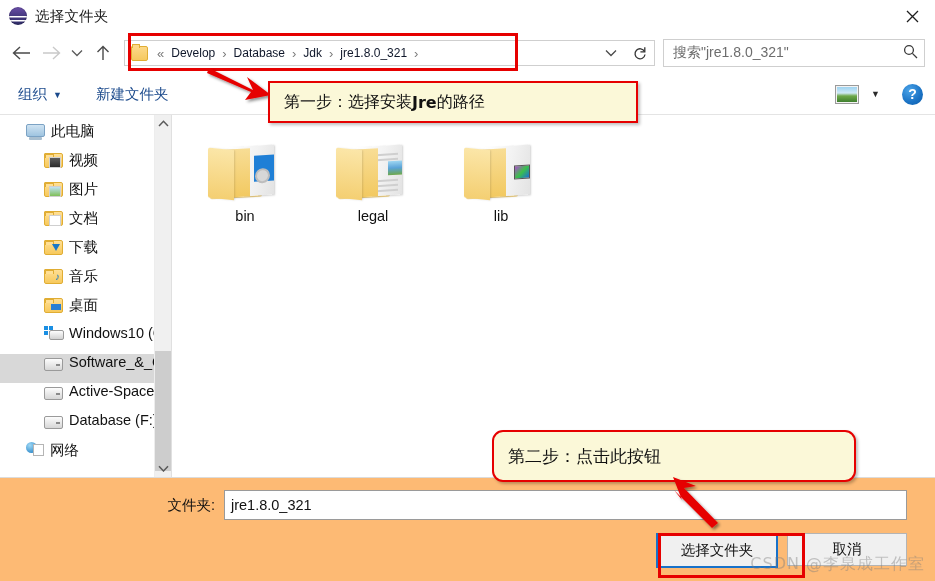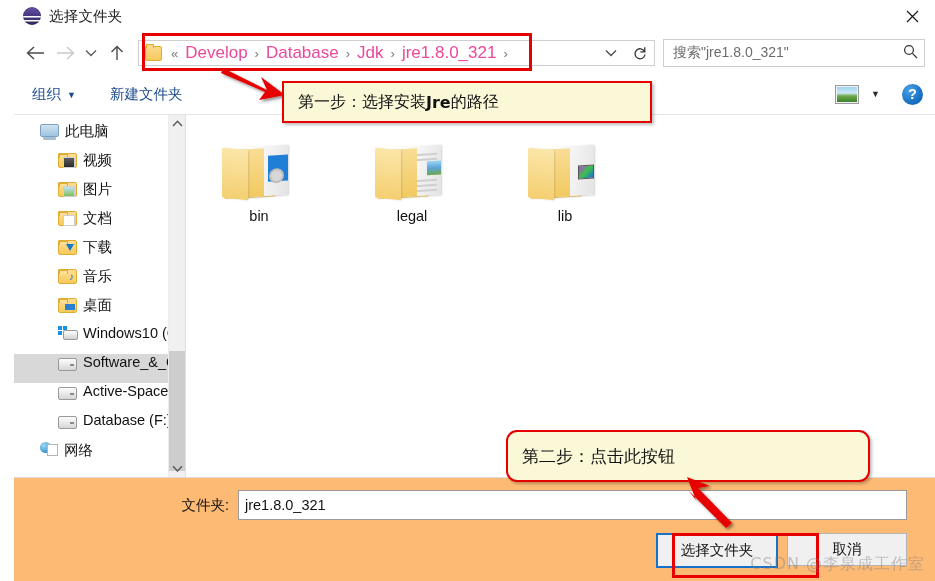--- a/index.html
+++ b/index.html
@@ -7,21 +7,21 @@
     width:935px;height:581px;
     background:#ffffff;
     font-family:"Liberation Sans","DejaVu Sans",sans-serif;
     overflow:hidden;
     position:relative;
     -webkit-font-smoothing:antialiased;
   }
   .win{
     position:absolute;inset:0;
     background:#ffffff;
-    display:flex;flex-direction:column;margin-left:14px;
+    display:flex;flex-direction:column;
   }
 
   
   .titlebar{
     height:32px;flex:0 0 32px;
     background:#ffffff;
     display:flex;align-items:center;
     position:relative;
   }
   .app-icon{
@@ -80,21 +80,21 @@
     background:linear-gradient(180deg,#fcd888 0%,#f6c95f 100%);
     border:1px solid #e0ad33;
     border-radius:1px 2px 2px 2px;
     position:relative;
   }
   .crumb-folder:before{
     content:"";position:absolute;left:0;top:-3px;width:6px;height:3px;
     background:#fcd888;border:1px solid #e0ad33;border-bottom:none;border-radius:1px 1px 0 0;
   }
   .crumb{
-    font-size:17px;color:#ec4899;white-space:nowrap;padding:0 2px;
+    font-size:12px;color:#0f172a;white-space:nowrap;padding:0 2px;
   }
   .sep{
     color:#7a7a7a;font-size:13px;padding:0 5px;user-select:none;white-space:nowrap;
   }
   .addr-chevron{
     flex:0 0 30px;border:1px solid #cfcfcf;border-left:none;border-right:none;
     background:#fff;display:flex;align-items:center;justify-content:center;color:#4a4a4a;
   }
   .addr-refresh{
     flex:0 0 28px;border:1px solid #cfcfcf;border-left:none;
@@ -189,21 +189,21 @@
   }
   .ns-arrow{height:17px;display:flex;align-items:center;justify-content:center;color:#606060;font-size:10px;}
   .ns-arrow.bot{position:absolute;bottom:0;left:0;right:0;}
   .ns-thumb{position:absolute;left:0;right:0;top:236px;height:120px;background:#cdcdcd;}
 
   .splitter{flex:0 0 1px;background:#e0e0e0;}
 
   .file-pane{
     flex:1 1 auto;position:relative;background:#ffffff;overflow:hidden;
   }
-  .items{display:flex;padding:24px 0 0 34px;gap:75px;}
+  .items{display:flex;padding:24px 0 0 34px;gap:50px;}
   .item{width:78px;display:flex;flex-direction:column;align-items:center;}
   .folder-big{
     width:74px;height:60px;position:relative;
   }
   .fb-back{
     position:absolute;left:2px;bottom:1px;width:52px;height:48px;
     background:linear-gradient(180deg,#fbe3a0 0%,#f7d98d 100%);
     border-radius:2px 4px 2px 2px;
     transform:skewY(-3deg);
   }

